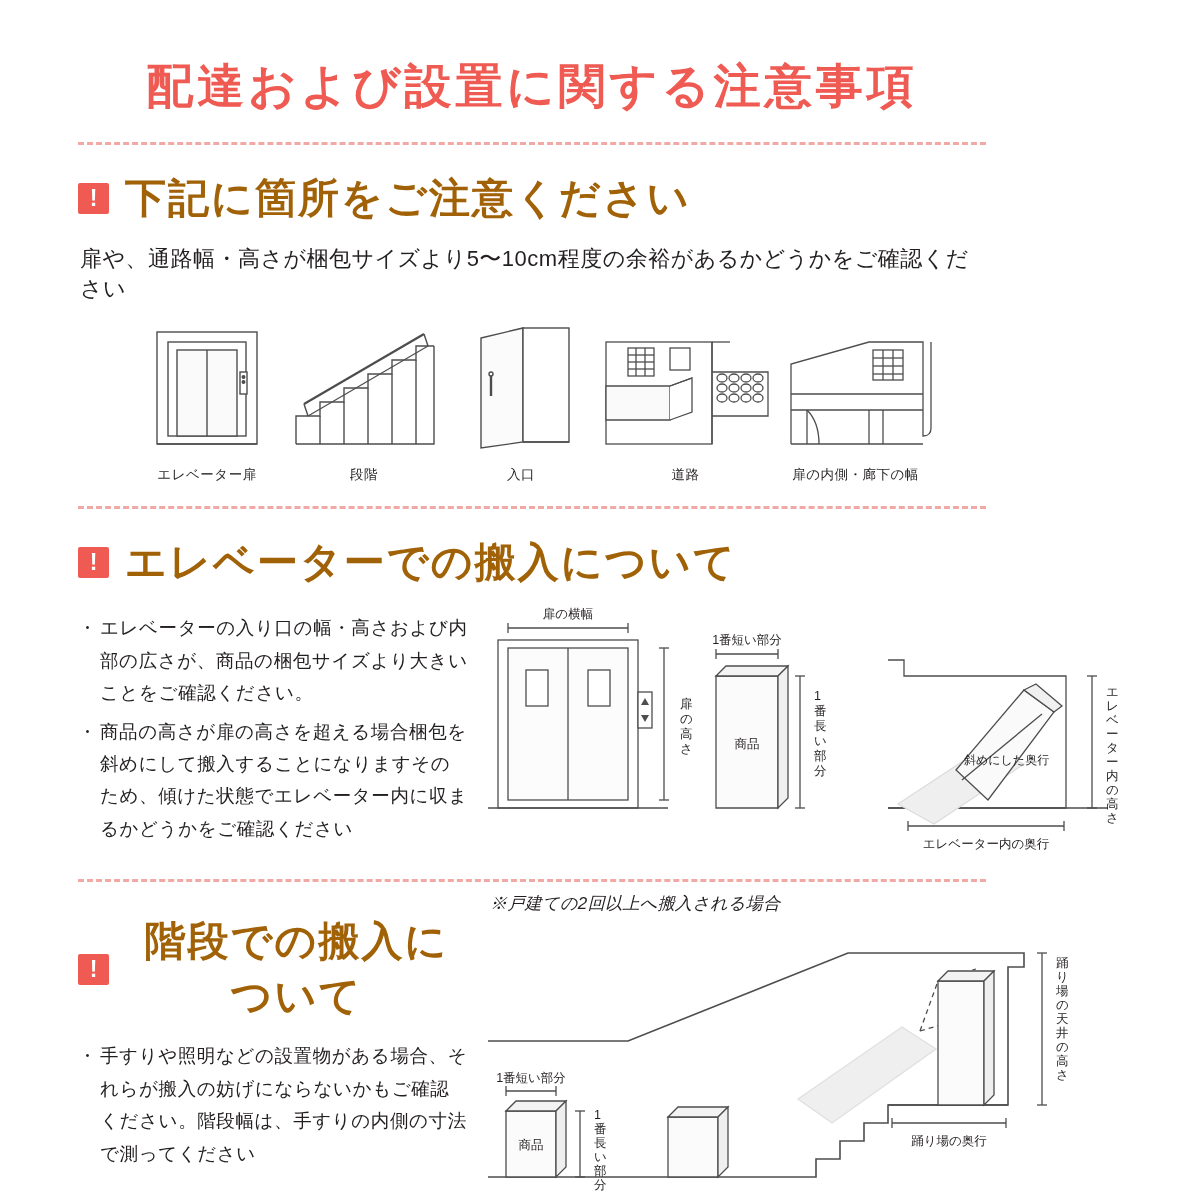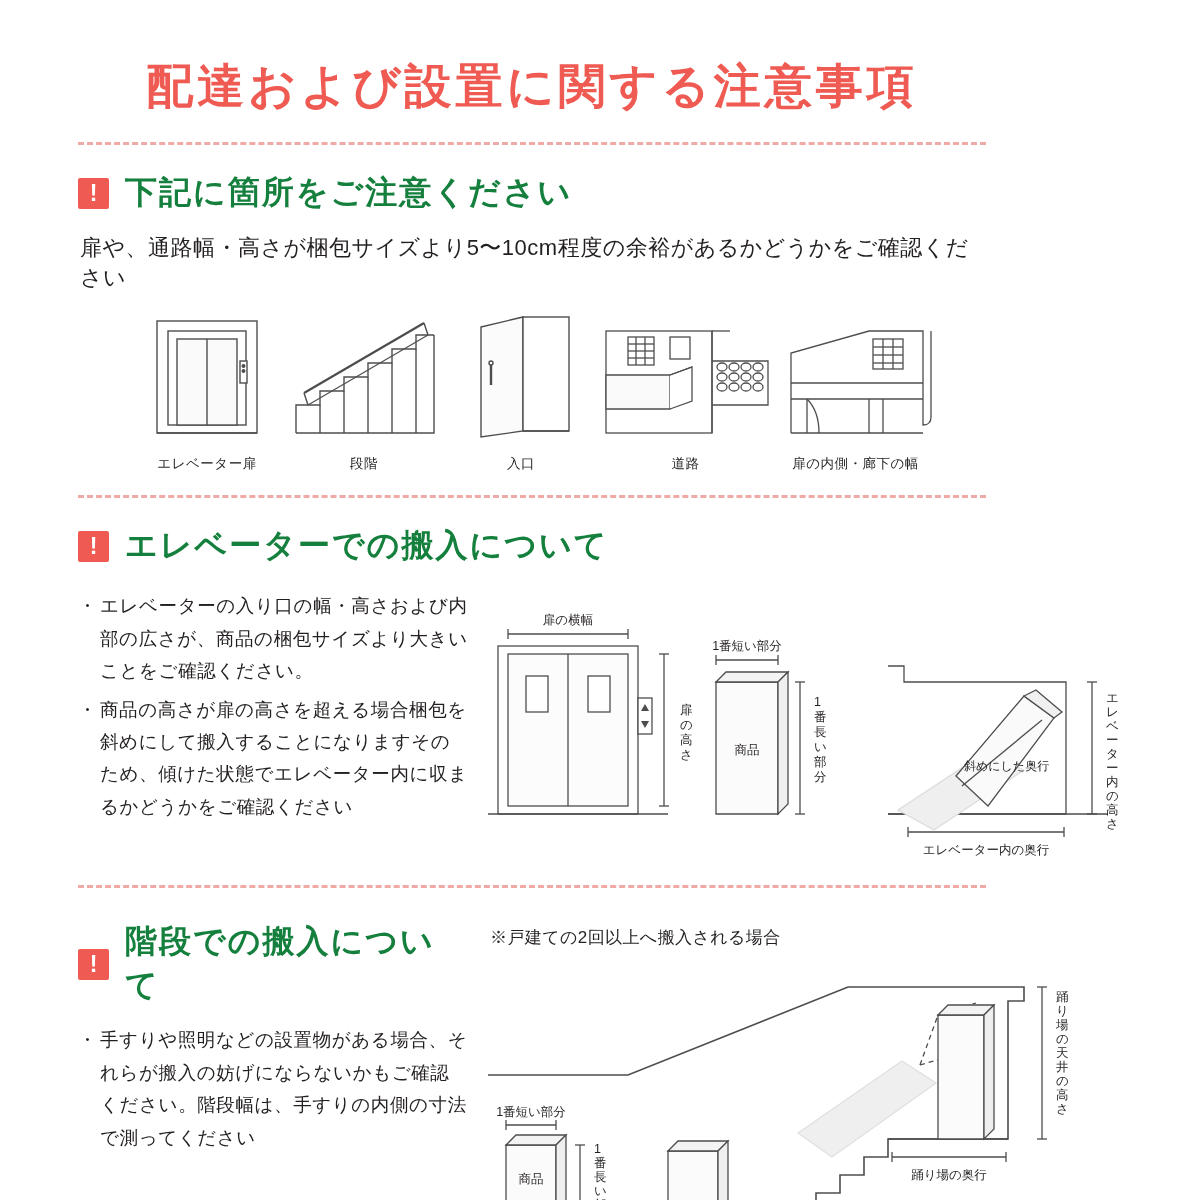--- a/index.html
+++ b/index.html
@@ -54,24 +54,25 @@
     background: #ef5a52;
     color: #ffffff;
     font-size: 23px;
     font-weight: bold;
     line-height: 31px;
     text-align: center;
     border-radius: 2px;
     flex: none;
   }
   .section-title {
-    font-size: 32px;
+    font-size: 41px;
     font-weight: bold;
     letter-spacing: 2px;
-    color: #15803d;
+    color: #a16207;
+    text-align: center;
   }
   .section-sub {
     font-size: 22px;
     margin: 18px 0 0 2px;
     letter-spacing: 0.5px;
     color: #231f20;
   }
 
   
   .icon-row {
@@ -104,21 +105,20 @@
     margin-top: 14px;
   }
   .col-text {
     width: 390px;
     flex: none;
     padding-top: 8px;
   }
   .col-art {
     flex: 1;
     position: relative;
-    margin-top: 28px;
   }
   ul.bullets {
     list-style: none;
     margin: 0;
     padding: 0;
   }
   ul.bullets li {
     position: relative;
     padding-left: 22px;
     font-size: 18.5px;
@@ -130,20 +130,21 @@
     content: "・";
     position: absolute;
     left: 0;
     top: 0;
   }
 
   .note-top {
     font-size: 17px;
     letter-spacing: 0.4px;
     margin: 10px 0 0 0;
+    font-style: italic;
   }
 
   svg { display: block; }
   .lbl { font-size: 12.5px; fill: #231f20; font-family: "Liberation Sans", sans-serif; }
   .lbl-s { font-size: 12px; fill: #231f20; font-family: "Liberation Sans", sans-serif; }
 </style>
 </head>
 <body>
 
 <div class="page">

